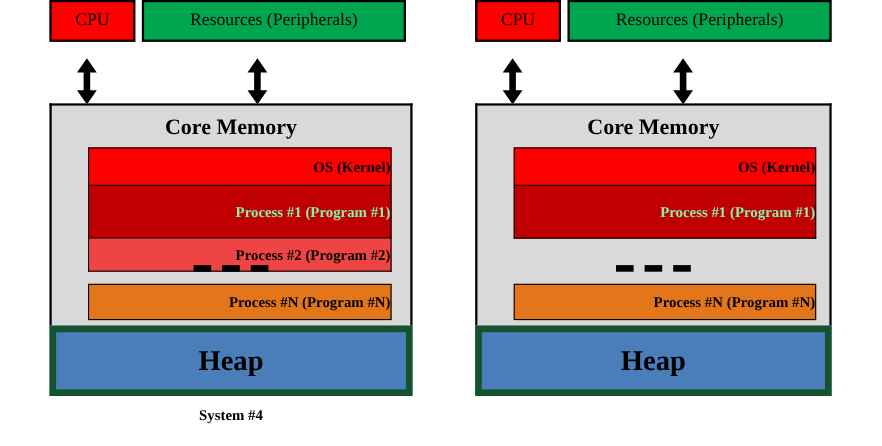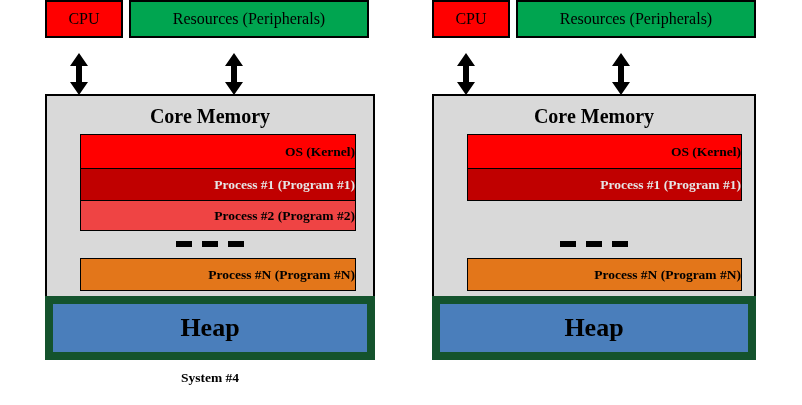--- a/index.html
+++ b/index.html
@@ -100,21 +100,21 @@
     display: flex;
     align-items: center;
     justify-content: flex-end;
     font-size: 13.5px;
     font-weight: bold;
     color: #000000;
     line-height: 1;
   }
   .bar + .bar { border-top: none; }
   .bar-os       { background: #ff0000; height: 35px; }
-  .bar-proc1    { background: #c00000; color: #e5e5e5; height: 32px; }
+  .bar-proc1    { background: #c00000; color: #86efac; height: 48px; }
   .bar-third    { background: #ef4444; height: 30px; }
 
   .dash-row {
     position: absolute;
     top: 140px;
     left: 0;
     right: 0;
     display: flex;
     align-items: center;
     justify-content: center;
@@ -135,21 +135,21 @@
   }
   #panel-2 .bar-procn-wrap { left: 33px; right: 12px; }
   .bar-procn { background: #e3761a; height: 33px; }
 
   
   .heap {
     position: absolute;
     top: 296px;
     height: 64px;
     box-sizing: border-box;
-    border: 8px solid #14532d;
+    border: 6px solid #14532d;
     background: #4a7ebb;
     display: flex;
     align-items: center;
     justify-content: center;
     font-size: 26px;
     font-weight: bold;
     color: #000000;
     line-height: 1;
   }
   #panel-1 .heap { left: 45px; width: 330px; }

